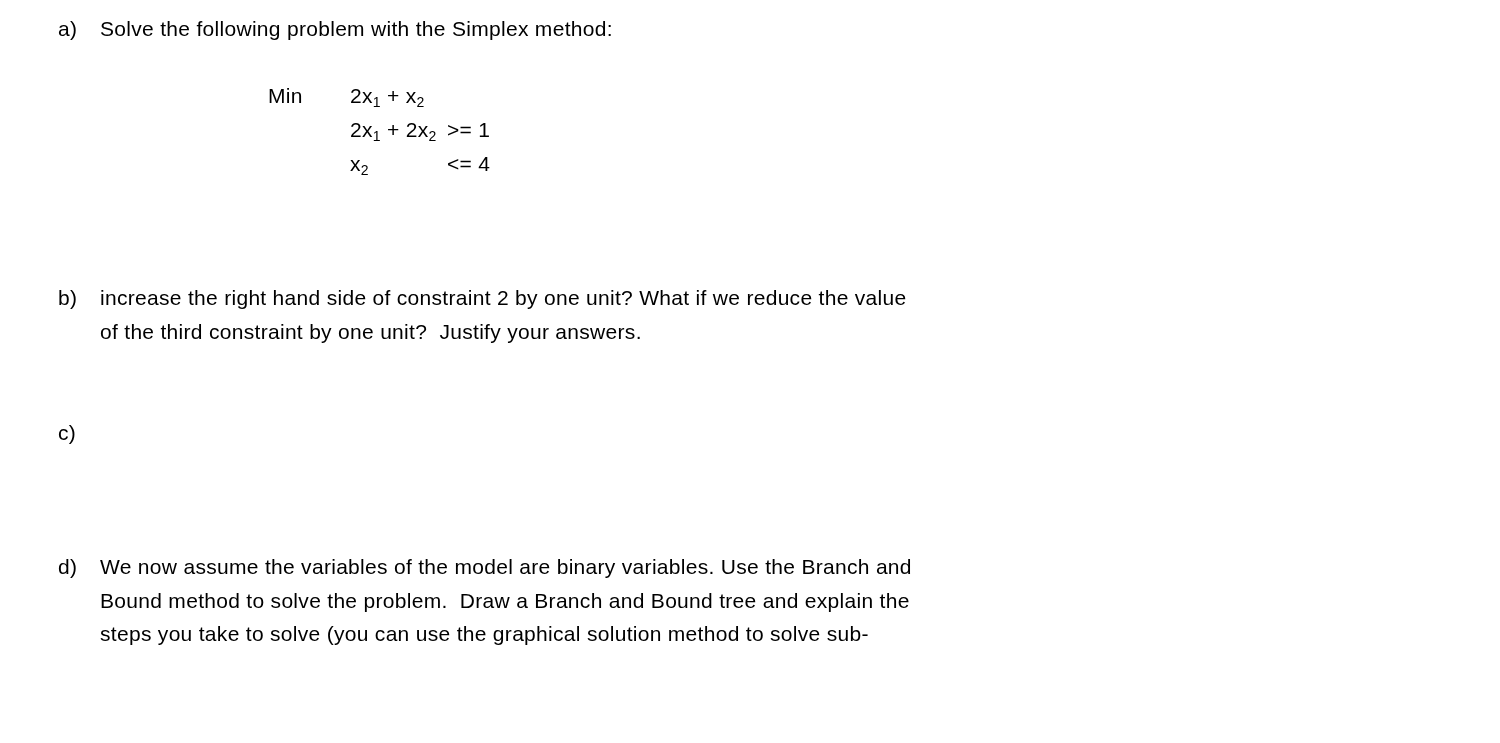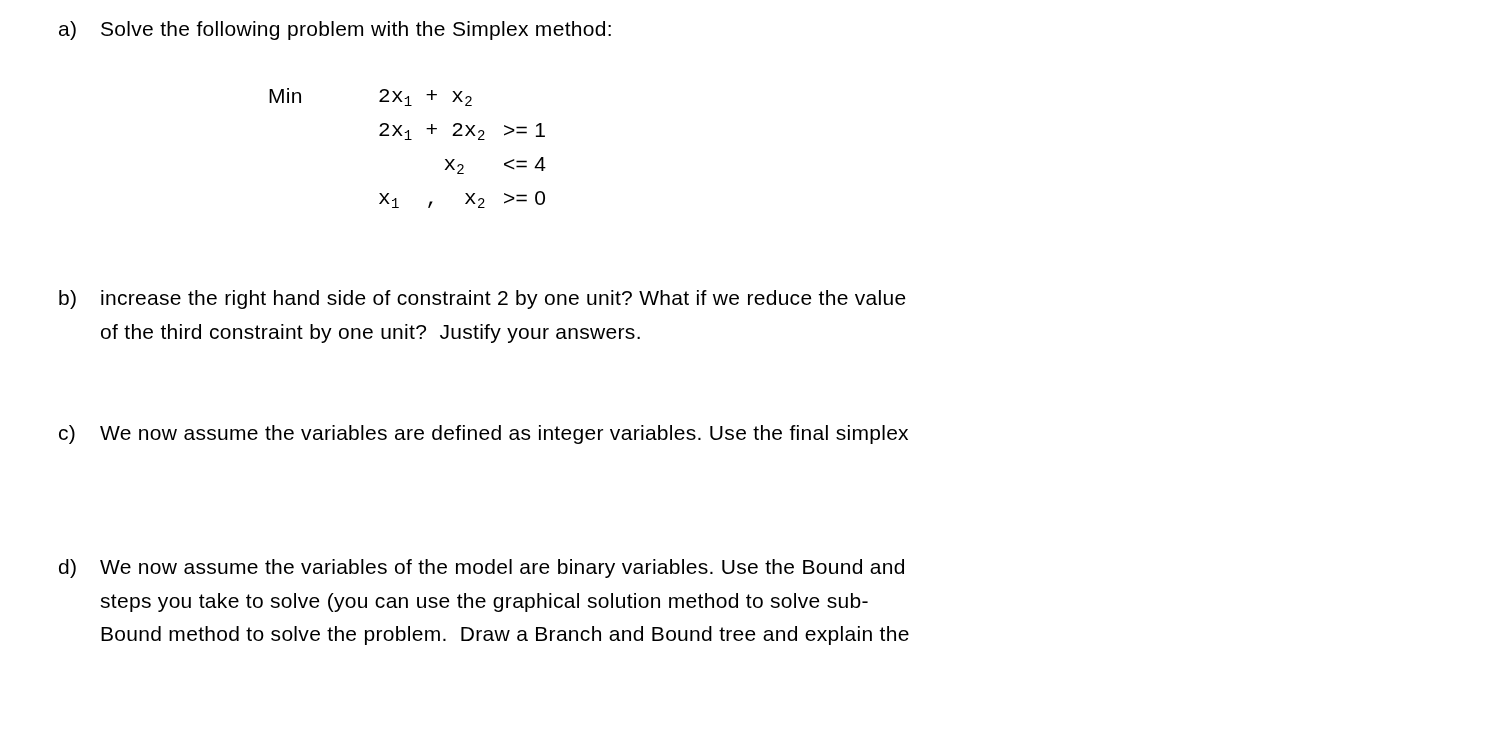--- a/index.html
+++ b/index.html
@@ -40,35 +40,32 @@
   .math-block {
     position: absolute;
     top: 79px; left: 268px;
     font-size: 21px;
     letter-spacing: 0.3px;
   }
   .math-row {
     display: flex;
     align-items: center;
     height: 34px;
-    gap: 28px;
   }
   .math-keyword {
     width: 82px;
     flex: 0 0 82px;
     white-space: pre;
   }
   .math-lhs {
     width: 97px;
     flex: 0 0 97px;
     white-space: pre;
-    font-family: Liberation Mono, monospace;
   }
   .math-lhs.align-right {
-    text-align: right;
     padding-right: 10px;
   }
   .math-rel {
     white-space: pre;
   }
   sub {
     font-size: 14px;
     line-height: 0;
     vertical-align: -4px;
   }
@@ -94,44 +91,38 @@
     <div class="math-row">
       <div class="math-keyword"></div>
       <div class="math-lhs">2x<sub>1</sub> + 2x<sub>2</sub></div>
       <div class="math-rel">&gt;= 1</div>
     </div>
     <div class="math-row">
       <div class="math-keyword"></div>
       <div class="math-lhs align-right">x<sub>2</sub></div>
       <div class="math-rel">&lt;= 4</div>
     </div>
-    <div class="math-row">
-      <div class="math-keyword"></div>
-      <div class="math-lhs">x<sub>1</sub>  ,  x<sub>2</sub></div>
-      <div class="math-rel">&gt;= 0</div>
-    </div>
   </div>
 
   <div class="item" id="item-b">
     <div class="item-label">b)</div>
     <div class="item-lines">
       <div class="text-line">increase the right hand side of constraint 2 by one unit? What if we reduce the value</div>
       <div class="text-line">of the third constraint by one unit?  Justify your answers.</div>
     </div>
   </div>
 
   <div class="item" id="item-c">
     <div class="item-label">c)</div>
     <div class="item-lines">
-      <div class="text-line">We now assume the variables are defined as integer variables. Use the final simplex</div>
     </div>
   </div>
 
   <div class="item" id="item-d">
     <div class="item-label">d)</div>
     <div class="item-lines">
-      <div class="text-line">We now assume the variables of the model are binary variables. Use the Bound and</div>
+      <div class="text-line">We now assume the variables of the model are binary variables. Use the Branch and</div>
+      <div class="text-line">Bound method to solve the problem.  Draw a Branch and Bound tree and explain the</div>
       <div class="text-line">steps you take to solve (you can use the graphical solution method to solve sub-</div>
-      <div class="text-line">Bound method to solve the problem.  Draw a Branch and Bound tree and explain the</div>
     </div>
   </div>
 
 </div>
 
 </body></html>

